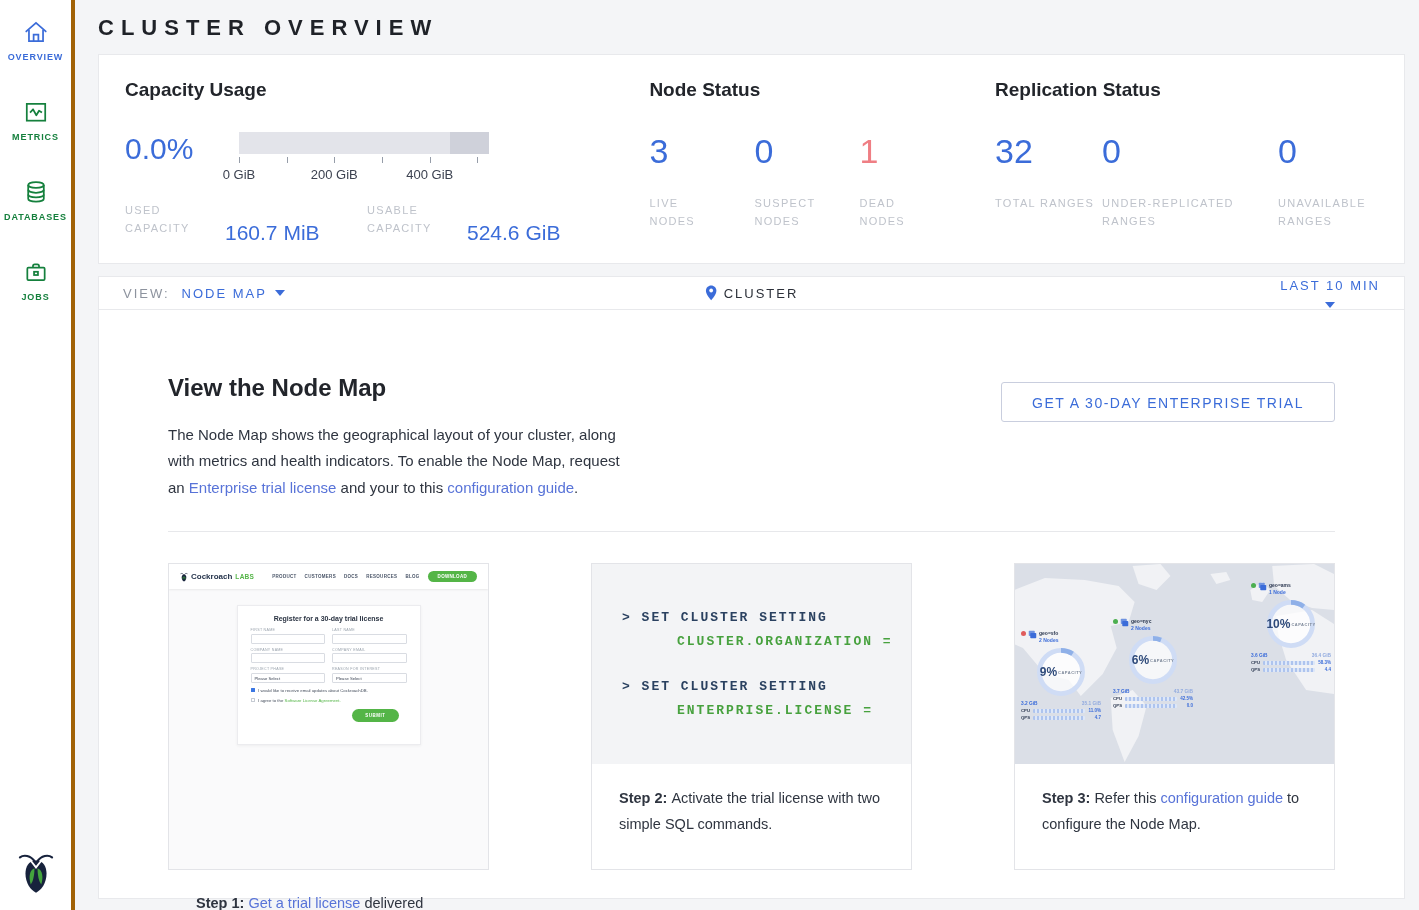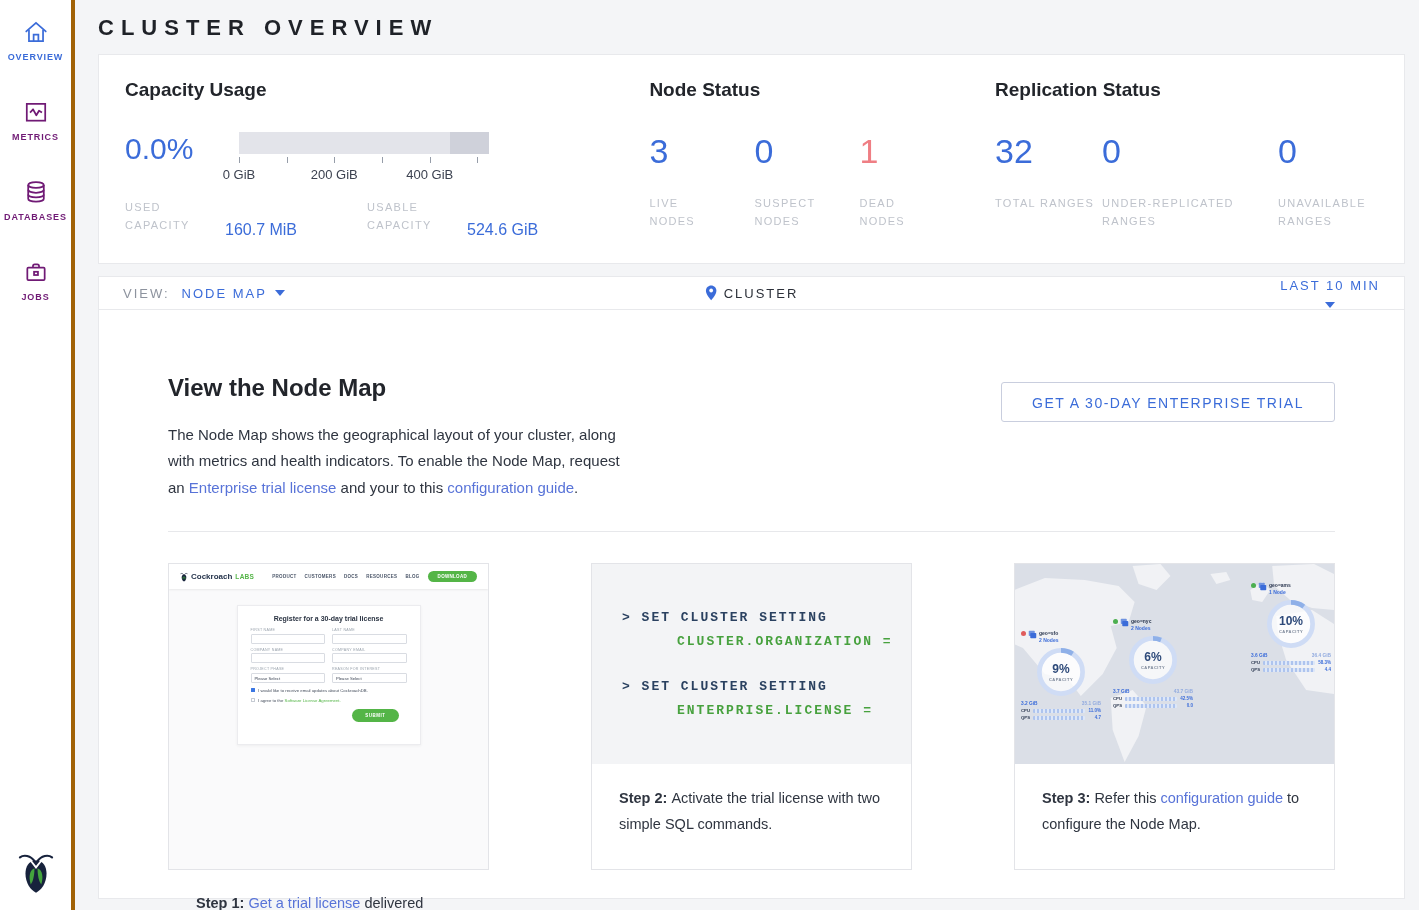--- a/index.html
+++ b/index.html
@@ -1,20 +1,20 @@
 <!DOCTYPE html>
 <html><head>
 <meta charset="utf-8">
 <style>
   * { margin:0; padding:0; box-sizing:border-box; }
   html,body { width:1419px; height:910px; background:#f4f5f7; font-family:"Liberation Sans", sans-serif; overflow:hidden; }
 
   
   .sidebar { position:fixed; left:0; top:0; width:75px; height:910px; background:#ffffff; border-right:4px solid #a16207; z-index:5; }
-  .side-item { height:80px; display:flex; flex-direction:column; align-items:center; justify-content:center; gap:7px; color:#701a75; cursor:pointer; }
+  .side-item { height:80px; display:flex; flex-direction:column; align-items:center; justify-content:center; gap:7px; color:#15803d; cursor:pointer; }
   .side-item.active { color:#3b6cd9; }
   .side-item .lbl { font-size:9px; font-weight:700; letter-spacing:0.9px; }
   .side-item svg { width:26px; height:26px; stroke:currentColor; fill:none; stroke-width:1.6; }
   .bug-logo { position:absolute; left:50%; transform:translateX(-50%); bottom:16px; width:38px; height:44px; }
 
   
   .main { margin-left:75px; padding:0 14px 0 23px; }
   .page-title { padding:15px 0 13px; font-size:22px; font-weight:600; letter-spacing:7px; color:#1f2228; }
 
   
@@ -26,21 +26,21 @@
   .gauge { width:250px; }
   .gauge-bar { height:22px; background:#e3e4ea; position:relative; }
   .gauge-seg { position:absolute; left:84.3%; right:0; top:0; bottom:0; background:#cfd1da; }
   .gauge-ticks { position:relative; height:7px; margin-top:3px; }
   .gauge-ticks i { position:absolute; width:1px; height:6px; background:#969da9; top:0; }
   .gauge-labels { position:relative; height:16px; margin-top:3px; font-size:13px; color:#3c4250; }
   .gauge-labels span { position:absolute; transform:translateX(-50%); white-space:nowrap; }
   .cap-detail { display:flex; align-items:center; margin-top:10px; }
   .tiny-lbl { font-size:11px; letter-spacing:1.3px; color:#bfc3cb; line-height:1.65; }
   .cap-detail .tiny-lbl { width:100px; }
-  .cap-val { font-size:16px; color:#3b6cd9; width:142px;margin-top:28px; }
+  .cap-val { font-size:21px; color:#3b6cd9; width:142px;margin-top:28px; }
   .cap-val.last { width:auto; }
 
   .stat-col h2 { margin-bottom:33px; }
   .node-col { width:348px; }
   .repl-col { flex:1; }
   .metric-row { display:flex; }
   .metric { }
   .metric .val { font-size:34px; line-height:1; color:#3b6cd9; display:block; margin-bottom:26px; }
   .metric .tiny-lbl { display:block; }
   .node-col .metric { width:105px; }
@@ -105,21 +105,21 @@
   .map-media > svg { position:absolute; inset:0; width:100%; height:100%; }
   .nm-marker { position:absolute; width:80px; }
   .nm-head { display:flex; align-items:flex-start; gap:2px; margin-bottom:2px; }
   .nm-dot { width:5px; height:5px; border-radius:50%; margin-top:1px; flex:none; }
   .nm-nodeicon { width:9px; height:9px; flex:none; }
   .nm-meta { display:flex; flex-direction:column; gap:1px; }
   .nm-name { font-size:5px; font-weight:700; color:#2c3850; }
   .nm-nodes { font-size:5px; font-weight:700; color:#3b6cd9; }
   .nm-ring { position:relative; width:54px; height:54px; margin:0 auto; }
   .nm-ring svg { width:54px; height:54px; }
-  .nm-ring-text { position:absolute; inset:0; display:flex; flex-direction:column; align-items:center; justify-content:center; gap:1px; }
+  .nm-ring-text { position:absolute; inset:0; display:flex; flex-direction:row; align-items:center; justify-content:center; gap:1px; }
   .nm-pct { font-size:12px; font-weight:700; color:#2e4a7a; }
   .nm-cap { font-size:4px; letter-spacing:.5px; color:#7b8698; font-weight:700; }
   .nm-gib { display:flex; justify-content:space-between; font-size:4.8px; font-weight:700; color:#3b6cd9; margin-top:2px; }
   .nm-gib .r { color:#92abdf; }
   .nm-stat { display:flex; align-items:center; gap:3px; margin-top:2px; }
   .nm-stat .lbl { font-size:4.3px; font-weight:700; color:#2c3850; width:9px; }
   .nm-stat .bar { flex:1; height:4px; background:repeating-linear-gradient(90deg,#aec4ee 0 2px,#dde7f8 2px 4px); border-radius:1px; }
   .nm-stat .val { font-size:4.5px; font-weight:700; color:#3b6cd9; width:13px; text-align:right; }
 </style>
 </head>

